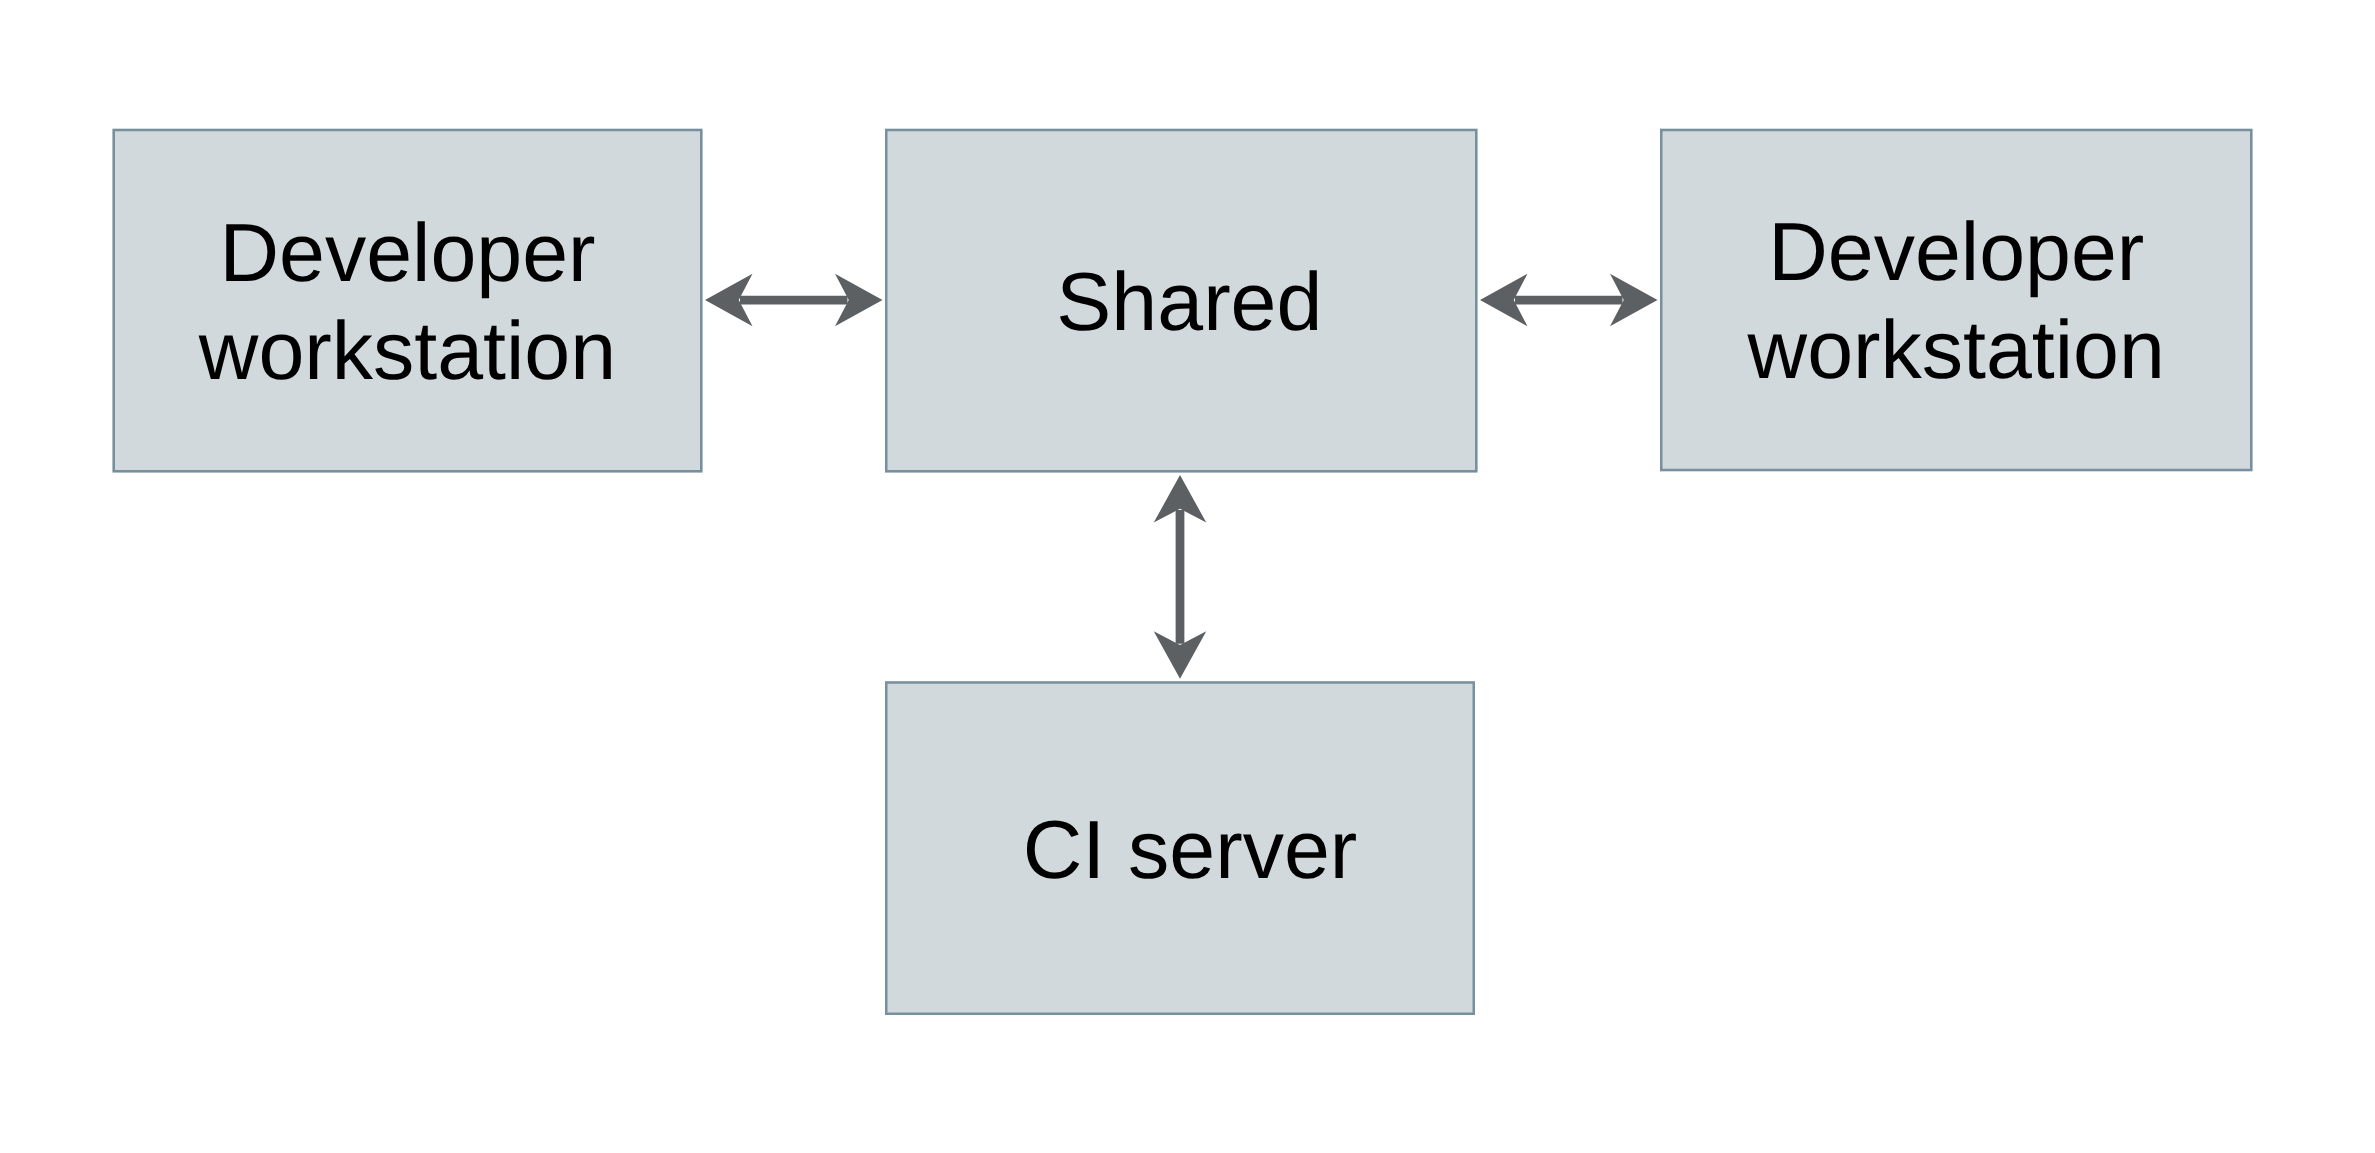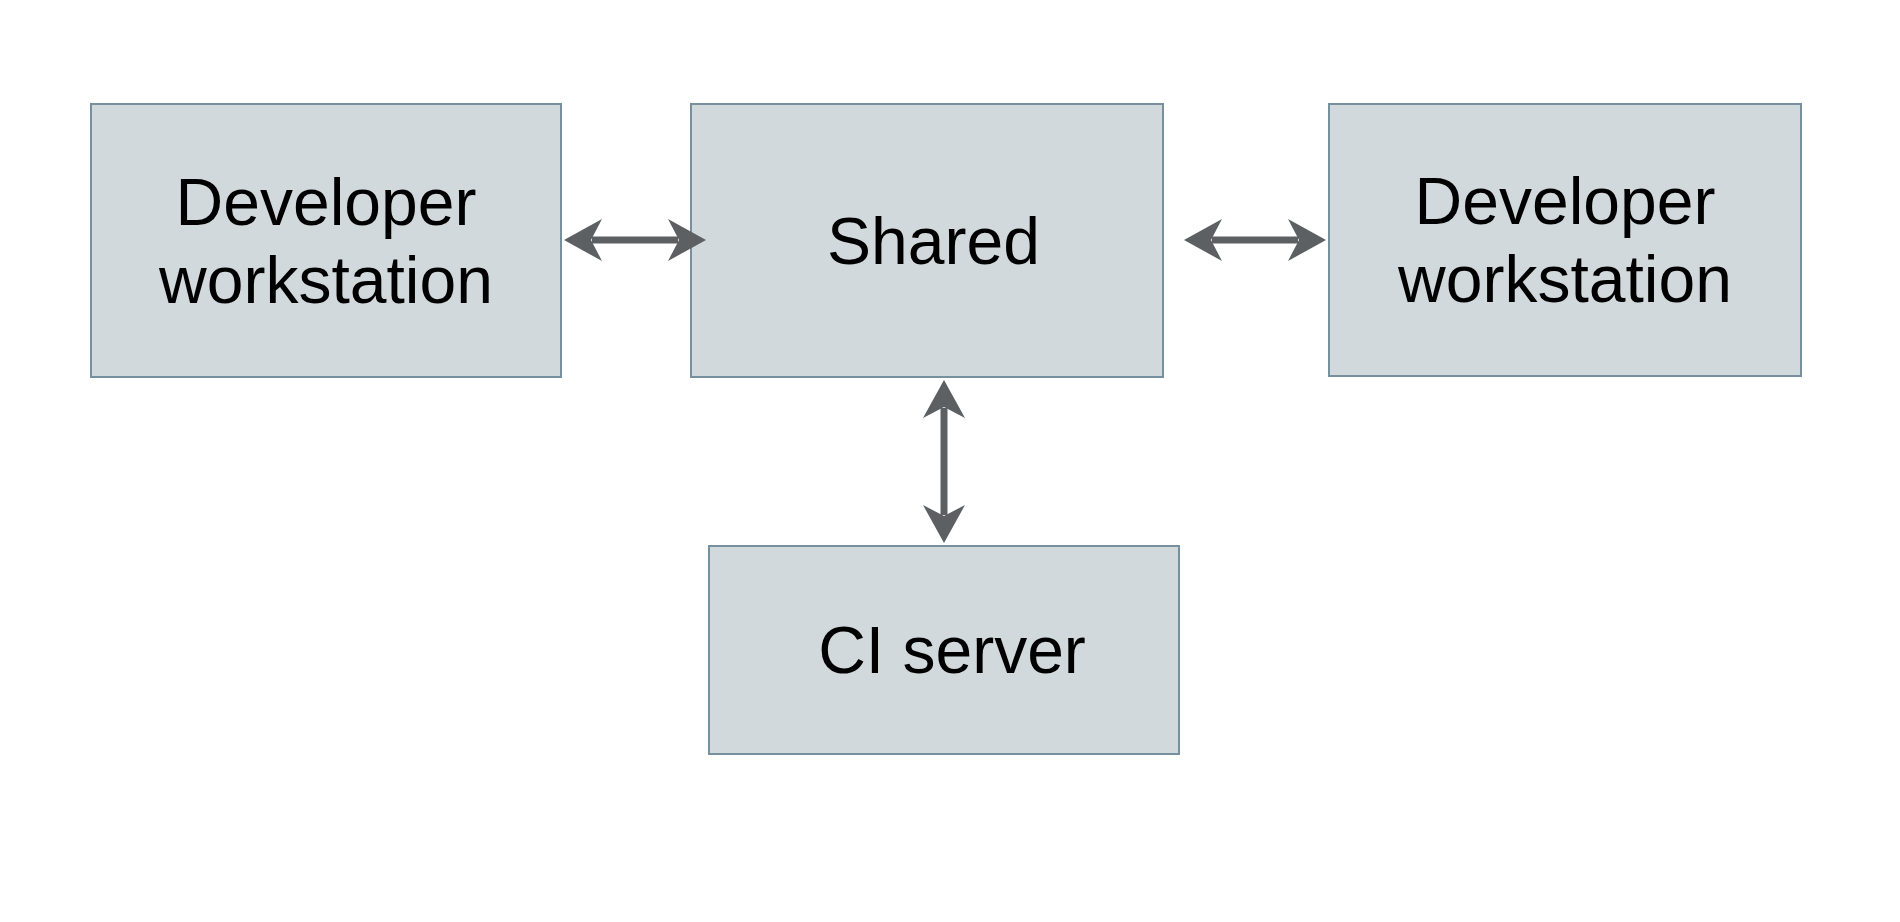--- a/index.html
+++ b/index.html
@@ -27,23 +27,23 @@
     flex-direction: column;
     align-items: center;
     justify-content: center;
     text-align: center;
     color: var(--text);
     font-size: 66px;
     line-height: 78px;
     letter-spacing: 0px;
   }
   .node-dev-left   { left: 90px;   top: 103px; width: 472px; height: 275px; }
-  .node-shared     { left: 690px;  top: 103px; width: 474px; height: 275px; padding-left: 13px; }
+  .node-shared     { left: 708px;  top: 103px; width: 474px; height: 275px; padding-left: 13px; }
   .node-dev-right  { left: 1328px; top: 103px; width: 474px; height: 274px; }
-  .node-ci         { left: 708px;  top: 545px; width: 472px; height: 210px; padding-left: 16px; }
+  .node-ci         { left: 708px;  top: 545px; width: 472px; height: 267px; padding-left: 16px; }
   .edges {
     position: absolute;
     left: 0; top: 0;
     width: 1900px;
     height: 922px;
     pointer-events: none;
   }
   .edge-line { stroke: var(--arrow); stroke-width: 7px; }
   .edge-head { fill: var(--arrow); }
 </style>

